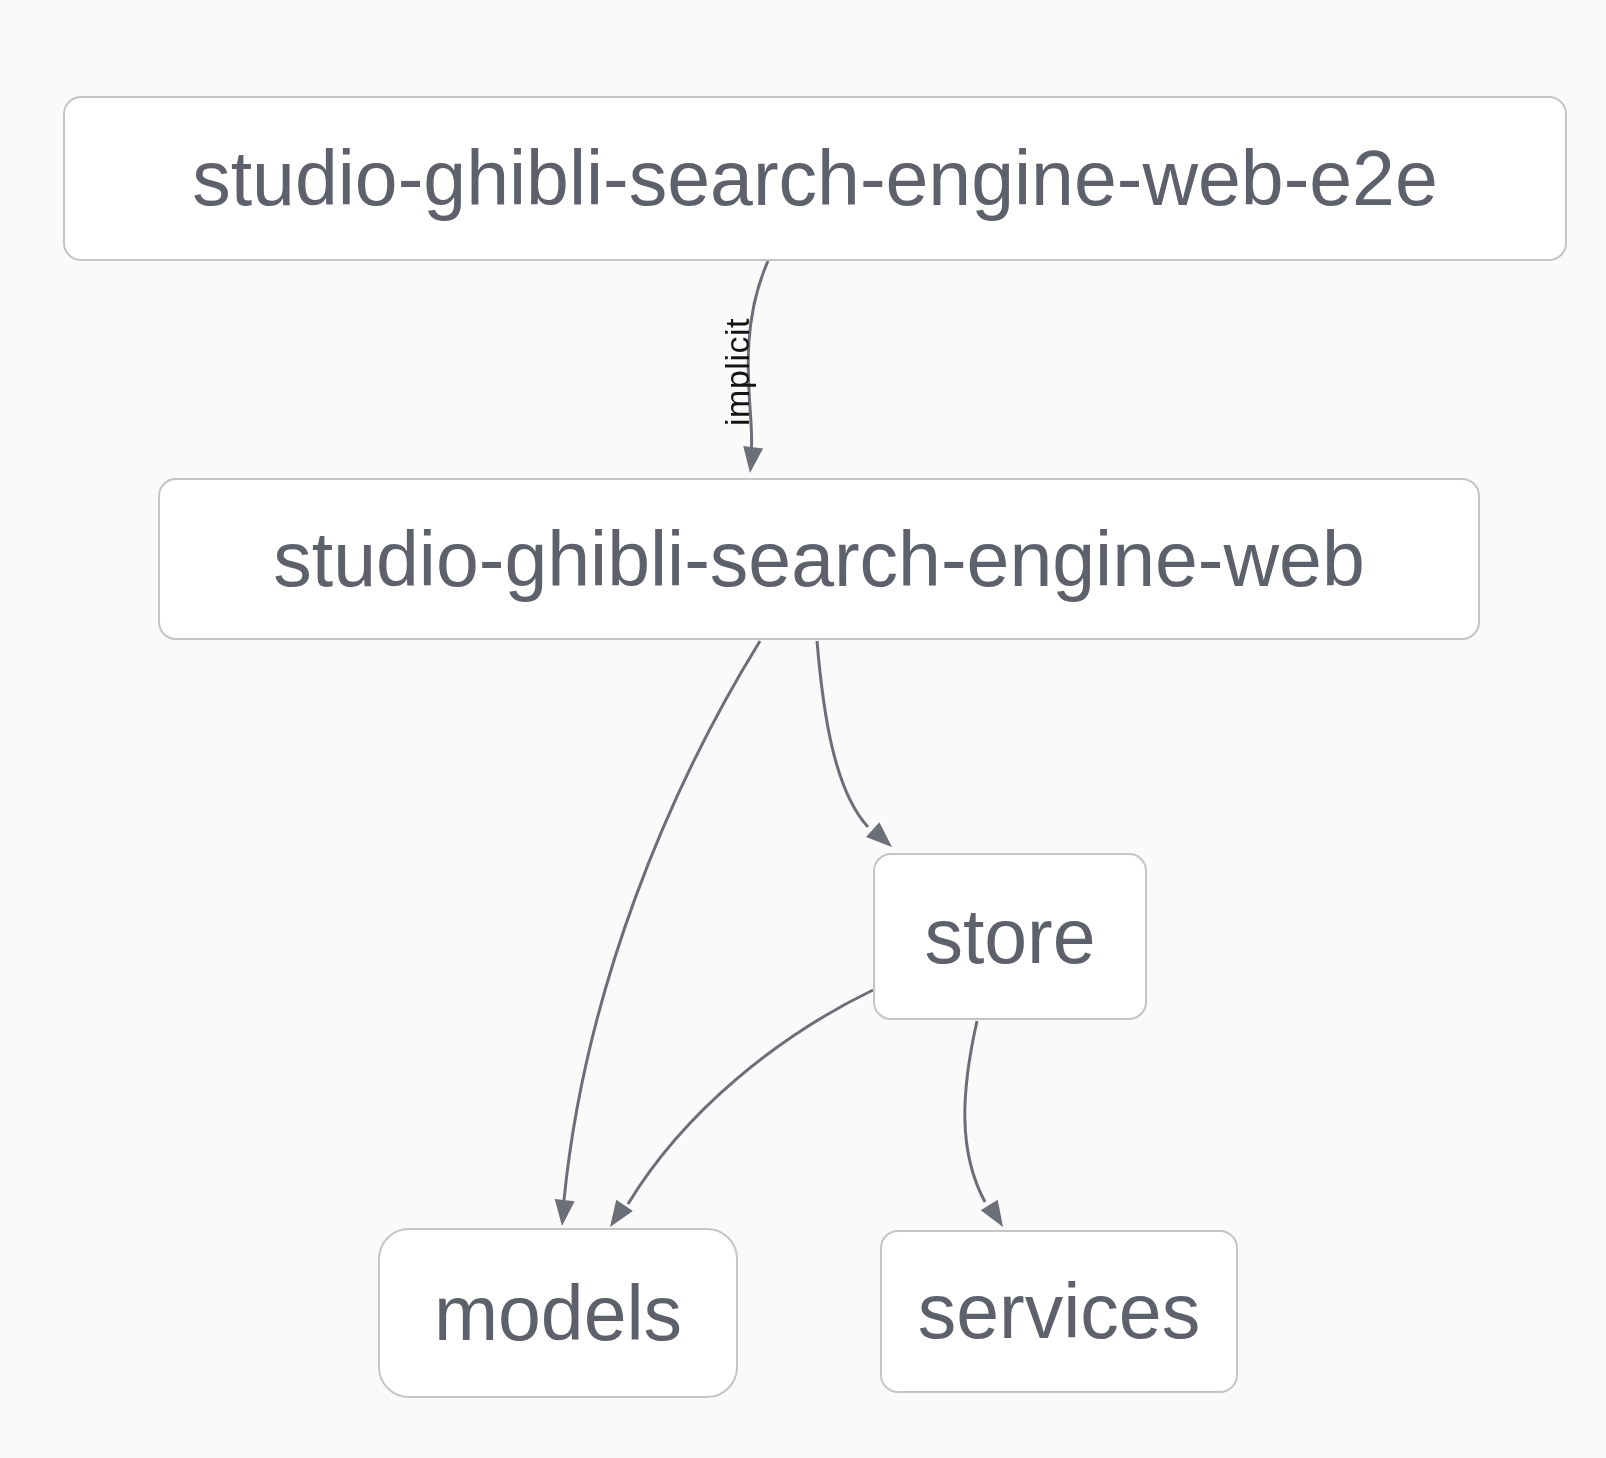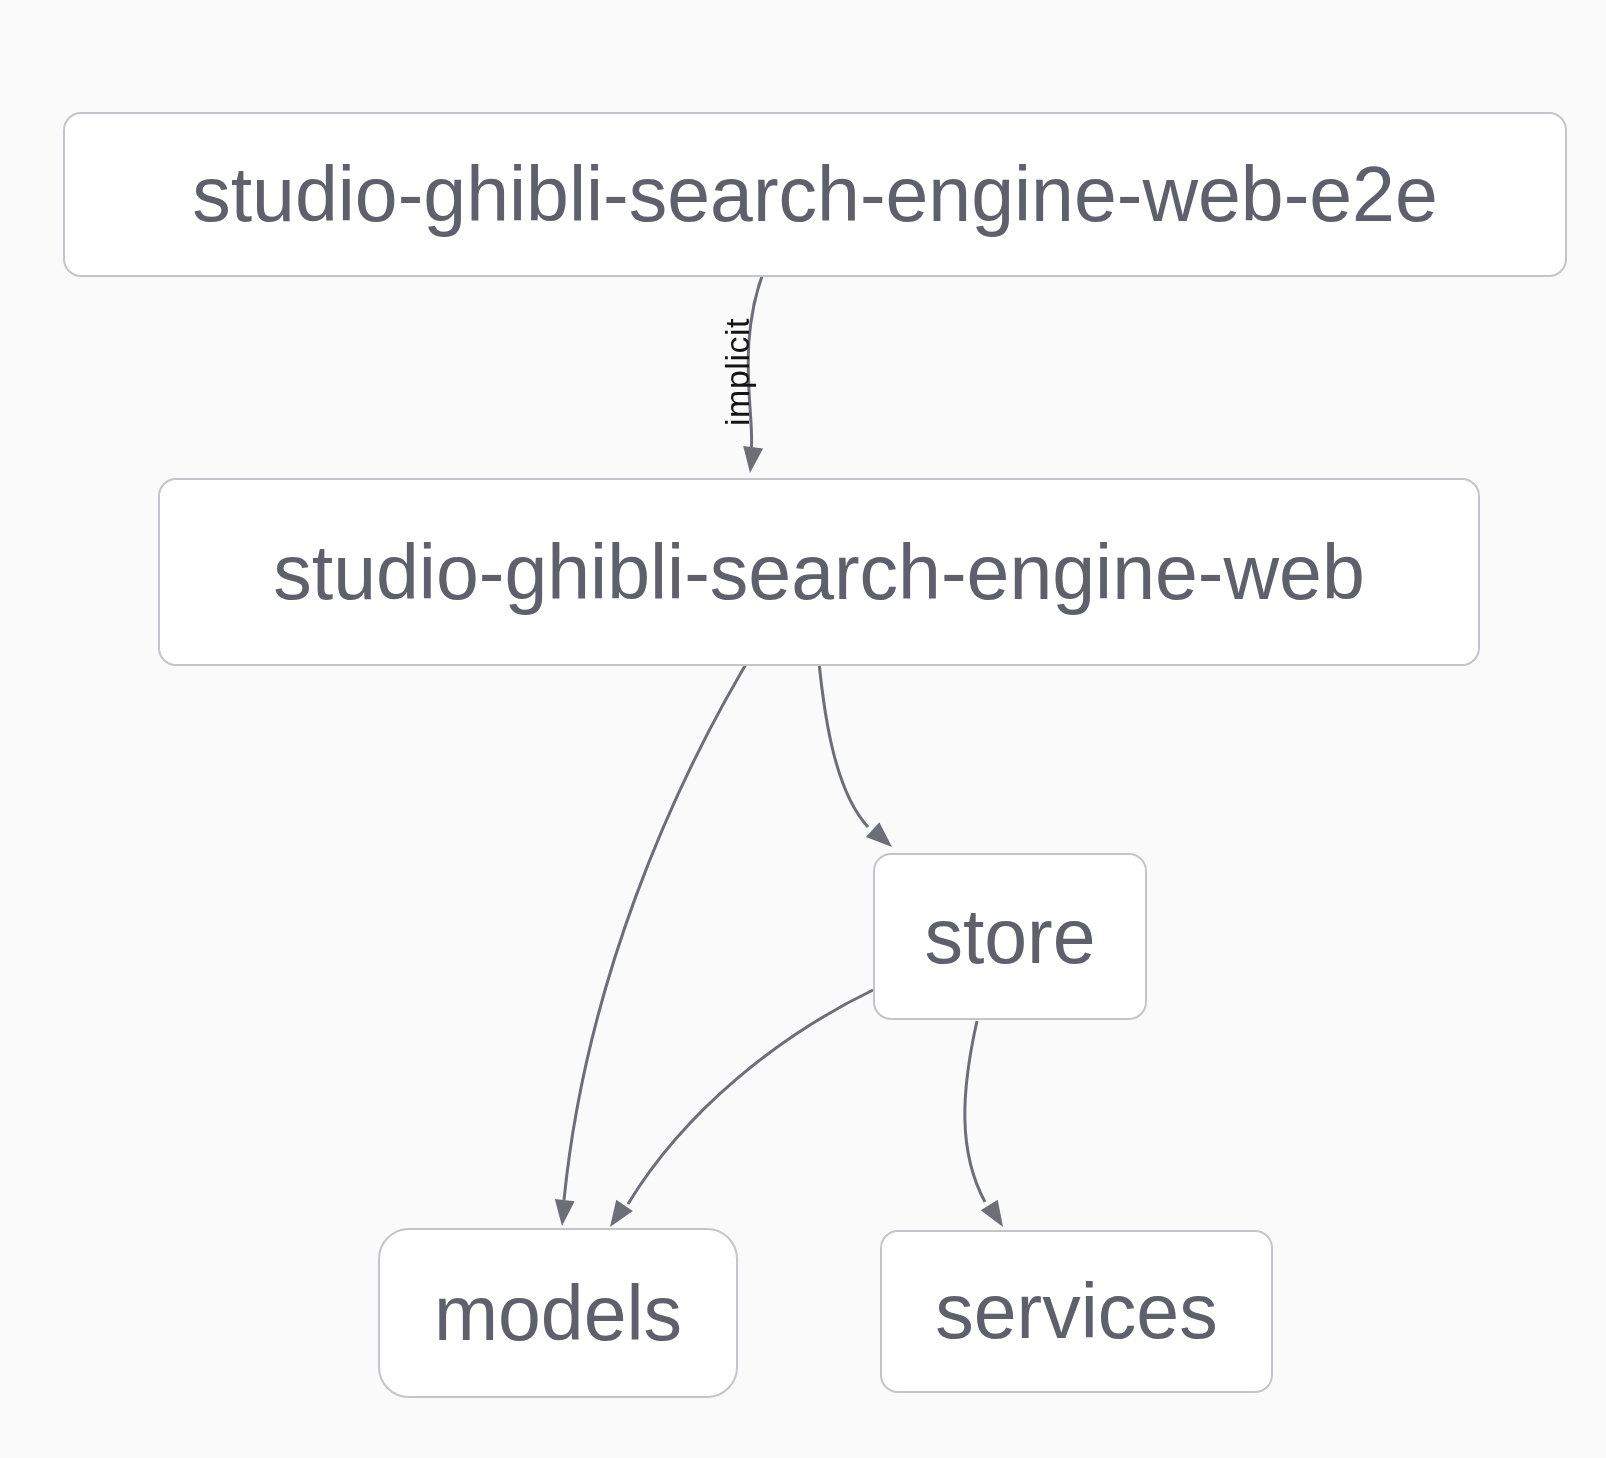--- a/index.html
+++ b/index.html
@@ -38,25 +38,25 @@
     justify-content: center;
     background: #ffffff;
     border: 2px solid #c4c5cb;
     border-radius: 18px;
     color: #5e616c;
     font-size: 77px;
     line-height: 1;
     white-space: nowrap;
     box-sizing: border-box;
   }
-  .node-e2e      { left: 63px;  top: 96px;   width: 1504px; height: 165px; margin-top: 16px; }
-  .node-web      { left: 158px; top: 478px;  width: 1322px; height: 188px; }
+  .node-e2e      { left: 63px;  top: 96px;   width: 1504px; height: 165px; }
+  .node-web      { left: 158px; top: 478px;  width: 1322px; height: 162px; }
   .node-store    { left: 873px; top: 853px;  width: 274px;  height: 167px; }
   .node-models   { left: 378px; top: 1228px; width: 360px;  height: 170px; border-radius: 31px; }
-  .node-services { left: 880px; top: 1230px; width: 393px;  height: 163px; }
+  .node-services { left: 880px; top: 1230px; width: 358px;  height: 163px; }
   .edge-label {
     position: absolute;
     left: 737px;
     top: 372px;
     transform: translate(-50%, -50%) rotate(-90deg);
     font-size: 34px;
     font-weight: 500;
     color: #141414;
     letter-spacing: 0.5px;
     white-space: nowrap;

